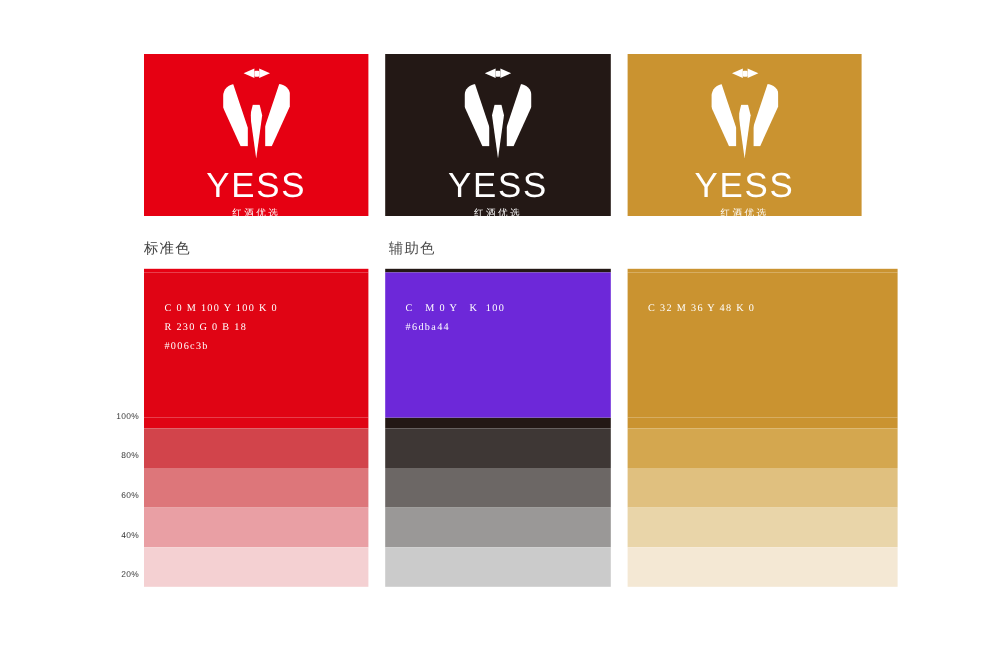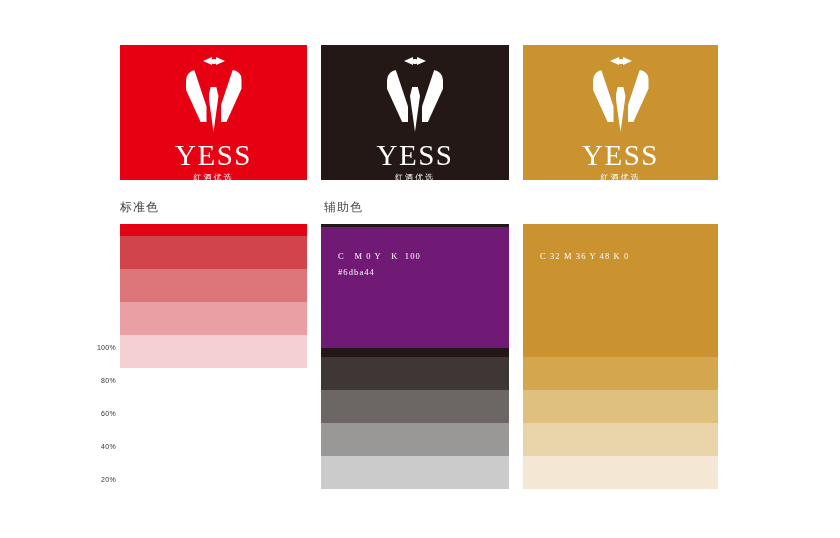--- a/index.html
+++ b/index.html
@@ -95,21 +95,21 @@
     top: 30px;
     transform: translateX(-50%);
     width: 10px;
     height: 45px;
     background: currentColor;
     clip-path: polygon(50% 100%, 0% 20%, 22% 0%, 78% 0%, 100% 20%);
   }
 
   .wordmark {
     margin-top: 6px;
-    font-family: Liberation Serif, serif;
+    font-family: Liberation Sans, sans-serif;
     font-size: 29px;
     letter-spacing: 1.5px;
     line-height: 1;
   }
   .subwordmark {
     margin-top: 4px;
     font-family: "Liberation Sans", sans-serif;
     font-size: 8px;
     letter-spacing: 2px;
     line-height: 1;
@@ -126,21 +126,21 @@
   #section-label-0 { left: 120px; }
   #section-label-1 { left: 324px; }
 
   
   .swatch-col {
     position: absolute;
     top: 224px;
   }
   #swatch-col-0 { left: 120px; width: 187px; }
   #swatch-col-1 { left: 321px; width: 188px; }
-  #swatch-col-2 { left: 523px; width: 195px; }
+  #swatch-col-2 { left: 523px; width: 225px; }
 
   .swatch-top-rule {
     height: 3px;
     width: 100%;
   }
   .swatch-main {
     height: 121px;
     position: relative;
     box-sizing: border-box;
     padding: 21px 0 0 17px;
@@ -226,32 +226,37 @@
     <div class="wordmark">YESS</div>
     <div class="subwordmark">红酒优选</div>
   </div>
 </div>
 
 <div class="section-label" id="section-label-0" style="color: #404040;">标准色</div>
 <div class="section-label" id="section-label-1" style="color: rgb(75, 75, 75);">辅助色</div>
 
 <div class="swatch-col" id="swatch-col-0">
   <div class="swatch-top-rule" style="background: rgb(230, 0, 18);"></div>
+  <div class="swatch-main" style="background: rgb(224, 4, 20); color: rgb(255, 255, 255);">
+    <div class="spec-line">C 0 M 100 Y 100 K 0</div>
+    <div class="spec-line">R 230 G 0 B 18</div>
+    <div class="spec-line">#006c3b</div>
+  </div>
   <div class="tint-stack">
     <div class="tint-row first" style="background: rgb(224, 4, 20);"></div>
     <div class="tint-row" style="background: rgb(210, 68, 75);"></div>
     <div class="tint-row" style="background: rgb(221, 118, 122);"></div>
     <div class="tint-row" style="background: rgb(233, 159, 164);"></div>
     <div class="tint-row" style="background: rgb(244, 208, 210);"></div>
   </div>
 </div>
 
 <div class="swatch-col" id="swatch-col-1">
   <div class="swatch-top-rule" style="background: rgb(35, 24, 21);"></div>
-  <div class="swatch-main" style="background: #701a75; color: rgb(255, 255, 255);">
+  <div class="swatch-main" style="background: #6d28d9; color: rgb(255, 255, 255);">
     <div class="spec-line">C   M 0 Y   K  100</div>
     <div class="spec-line">#6dba44</div>
   </div>
   <div class="tint-stack">
     <div class="tint-row first" style="background: rgb(35, 24, 21);"></div>
     <div class="tint-row" style="background: rgb(62, 55, 53);"></div>
     <div class="tint-row" style="background: rgb(108, 103, 101);"></div>
     <div class="tint-row" style="background: rgb(154, 152, 151);"></div>
     <div class="tint-row" style="background: rgb(203, 203, 203);"></div>
   </div>

